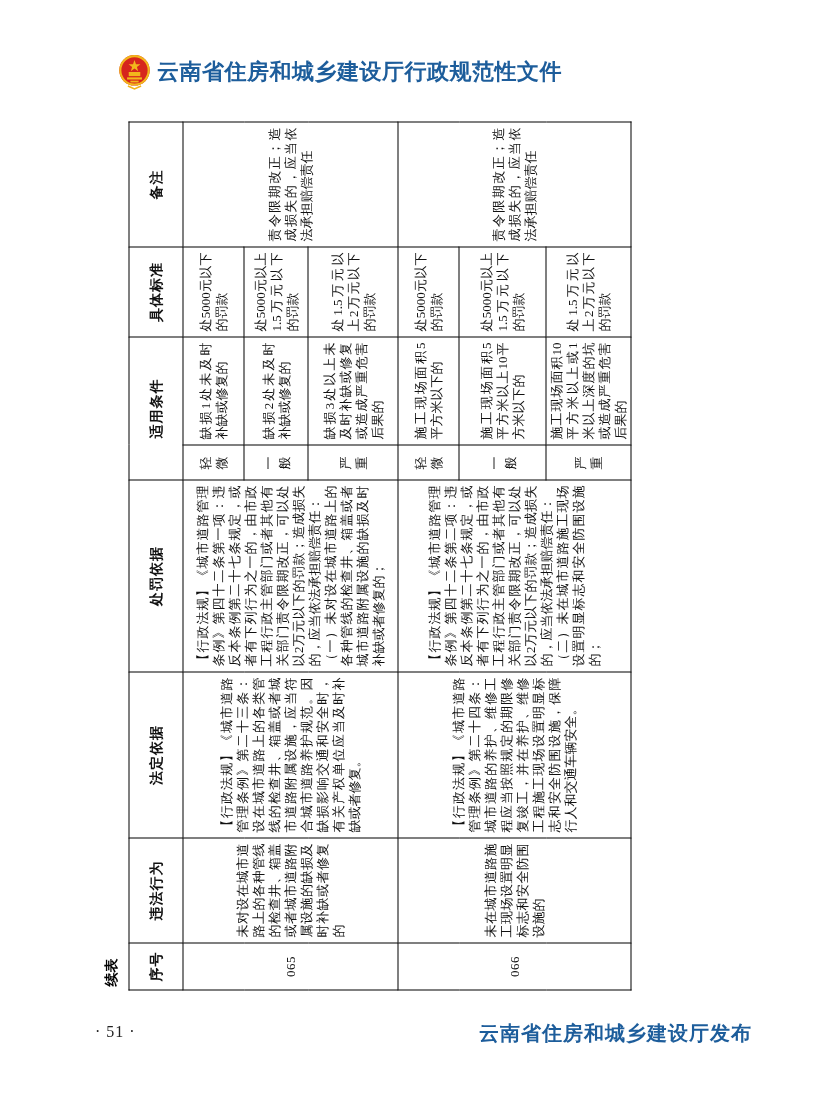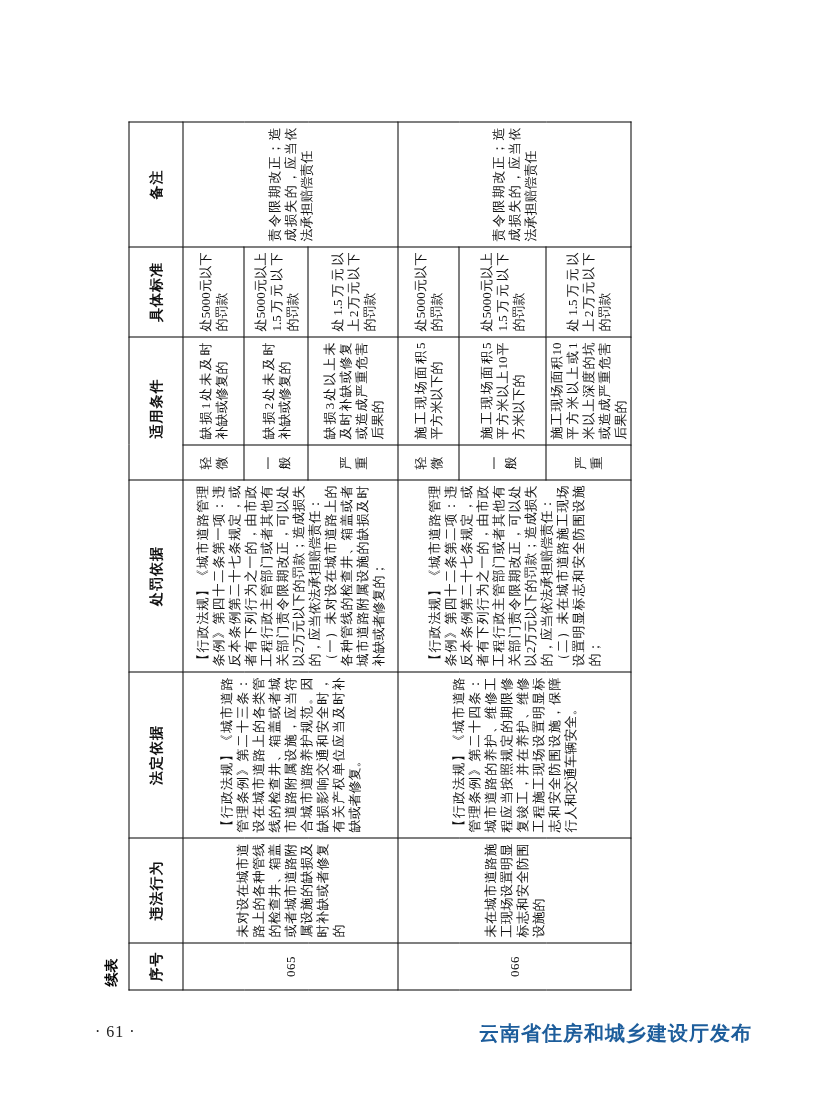--- a/index.html
+++ b/index.html
@@ -31,20 +31,32 @@
   
   .page-num{position:absolute;left:95px;top:1023px;font-size:16px;color:#222;letter-spacing:1px;}
   .publisher{position:absolute;right:64px;top:1020px;font-size:20px;font-weight:bold;
              color:#1d5d9b;letter-spacing:1px;white-space:nowrap;}
 </style>
 </head>
 <body>
 
 <div class="page">
 
+  <div class="doc-header">
+    <svg class="emblem" viewBox="0 0 40 46">
+      <circle cx="20" cy="21" r="18.5" fill="#d6251d"></circle>
+      <circle cx="20" cy="21" r="17.2" fill="none" stroke="#f2b61c" stroke-width="2.6"></circle>
+      <path d="M20 8.5 L21.8 13.6 L27.2 13.7 L22.9 16.9 L24.5 22 L20 18.9 L15.5 22 L17.1 16.9 L12.8 13.7 L18.2 13.6 Z" fill="#f2b61c"></path>
+      <rect x="13" y="23" width="14" height="5" fill="#f2b61c"></rect>
+      <rect x="11" y="29.5" width="18" height="2.6" fill="#f2b61c"></rect>
+      <rect x="15" y="33.5" width="10" height="2.2" fill="#f2b61c"></rect>
+      <path d="M12 40 L20 43.5 L28 40" fill="none" stroke="#f2b61c" stroke-width="2"></path>
+    </svg>
+    <div class="doc-title">云南省住房和城乡建设厅行政规范性文件</div>
+  </div>
 
   <div class="table-zone">
     <div class="landscape">
       <div class="cont-label">续表</div>
 
       <table class="reg">
         <colgroup>
           <col style="width:47px">
             <col style="width:105px">
             <col style="width:166px">
@@ -111,16 +123,16 @@
         <tr class="h-66c">
           <td class="c-grade">严重</td>
           <td class="c-cond">施工现场面积10平方米以上或1米以上深度的坑或造成严重危害后果的</td>
           <td class="c-std">处1.5万元以上2万元以下的罚款</td>
         </tr>
       </tbody>
         </table>
     </div>
   </div>
 
-  <div class="page-num">· 61 ·</div>
+  <div class="page-num">· 51 ·</div>
   <div class="publisher">云南省住房和城乡建设厅发布</div>
 
 </div>
 
 </body></html>

